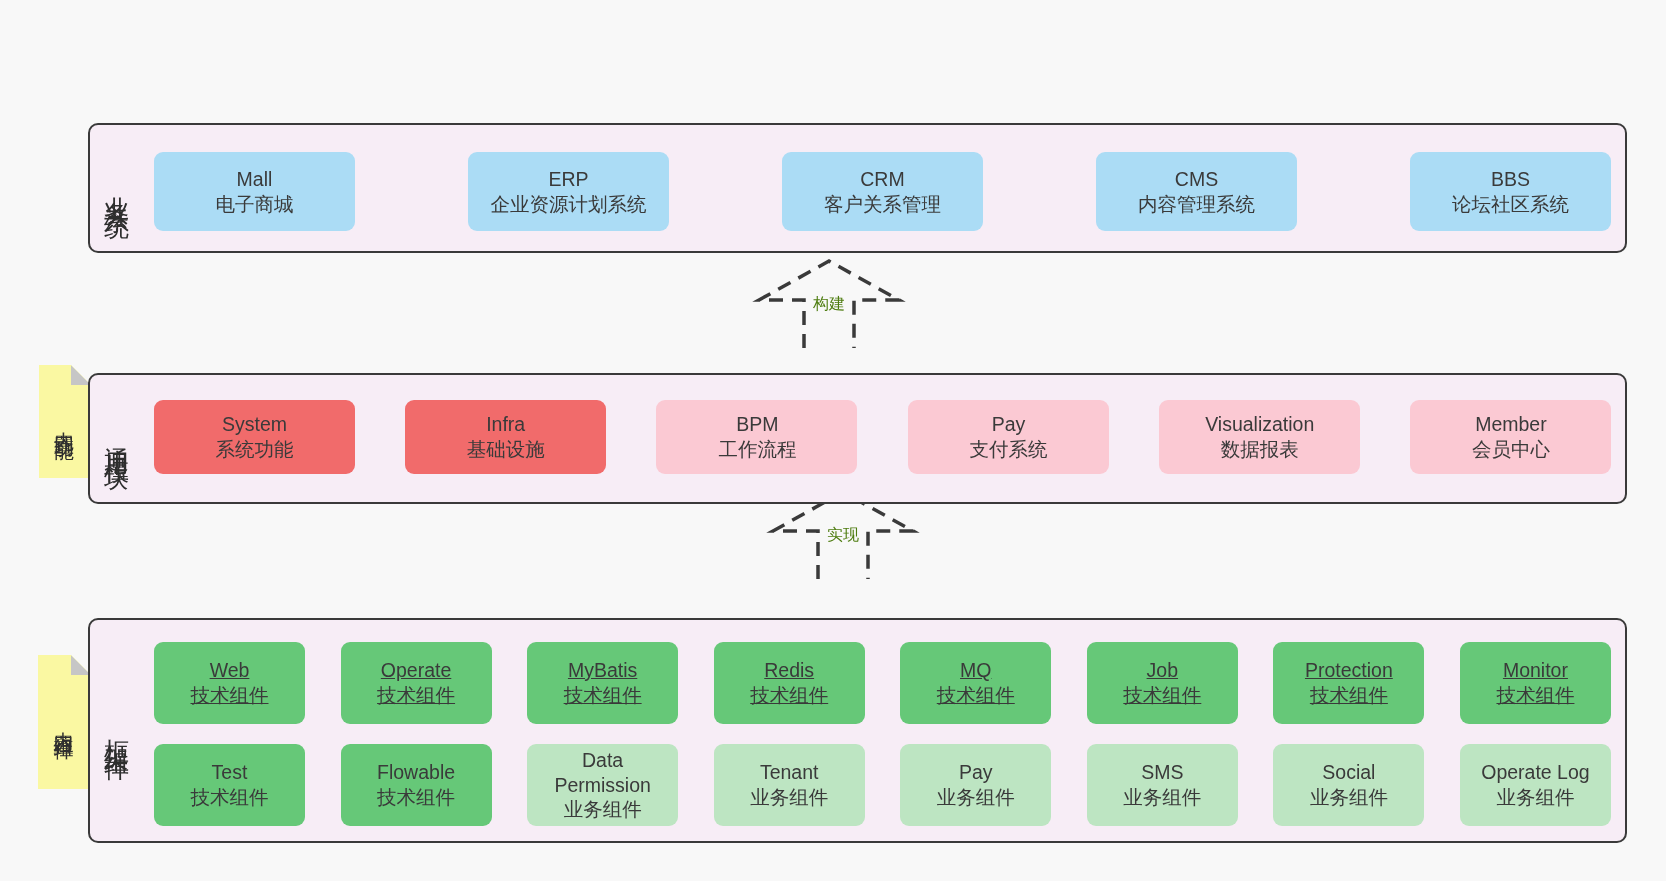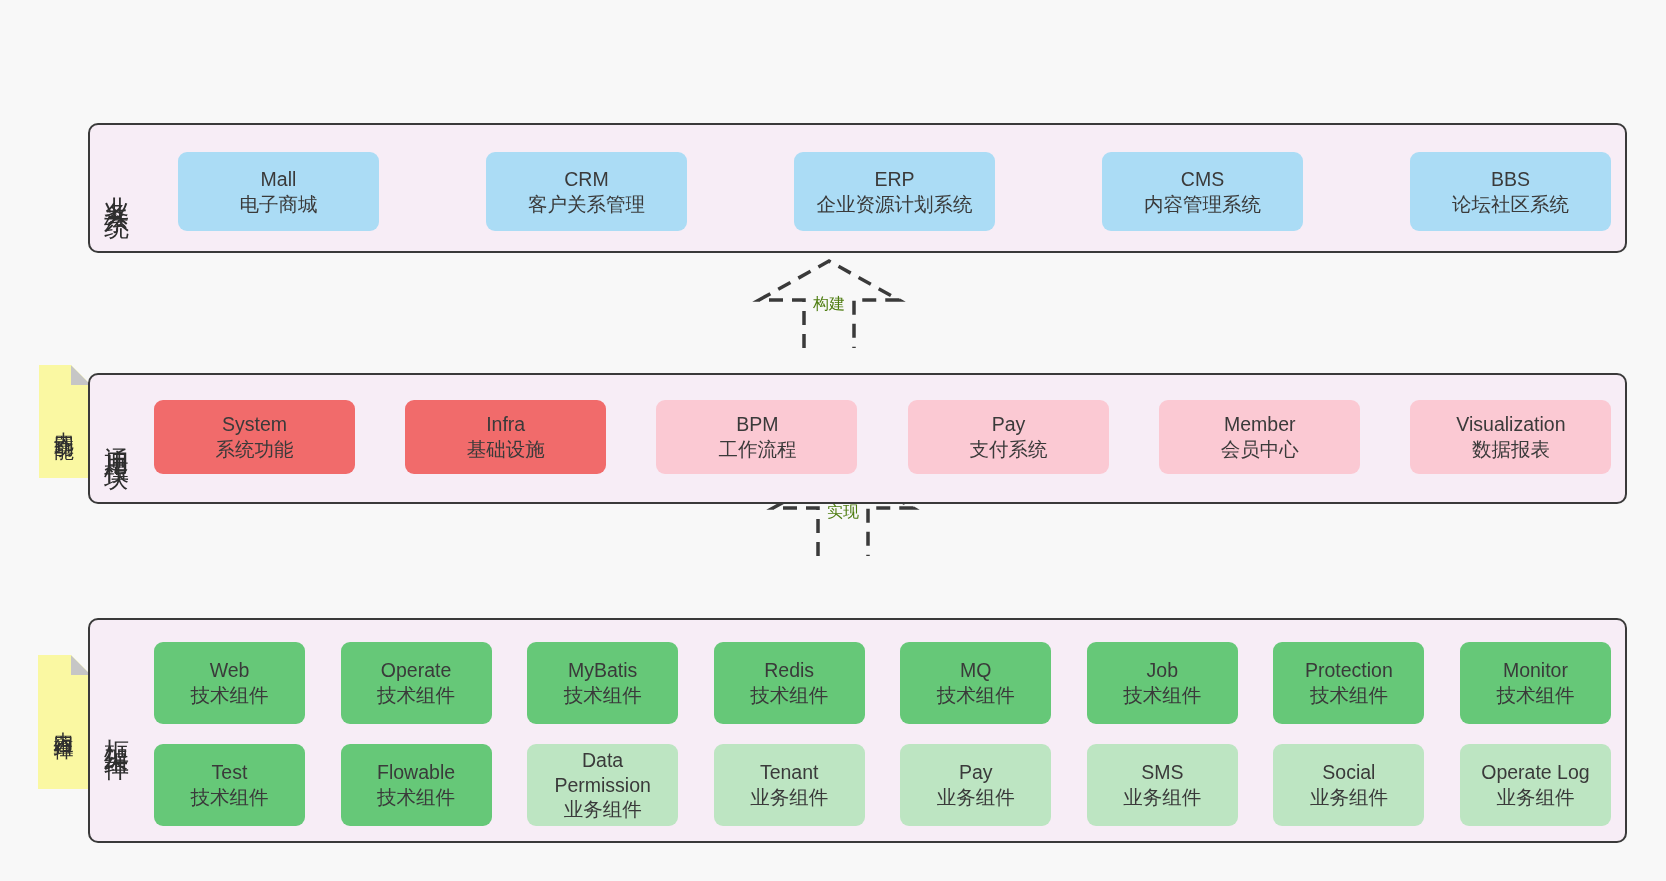--- a/index.html
+++ b/index.html
@@ -22,31 +22,31 @@
     position:absolute;left:11px;top:50%;transform:translateY(-50%);
     writing-mode:vertical-rl;text-orientation:upright;
     font-size:25px;letter-spacing:6px;color:#2e2e2e;white-space:nowrap;
   }
   .row{
     position:absolute;left:64px;right:14px;
     display:flex;justify-content:space-between;align-items:center;
   }
   #band-0 .row{top:27px;}
   #band-1 .row{top:25px;}
-  #band-2 .row-1{top:22px;}
+  #band-2 .row-1{top:22px;text-decoration:underline;}
   #band-2 .row-2{top:124px;}
   .box{
     box-sizing:border-box;border-radius:9px;
     display:flex;flex-direction:column;align-items:center;justify-content:center;
     text-align:center;font-size:19.5px;line-height:1.28;padding:2px 10px;
   }
   .wide{width:201px;height:79px;}
   #band-1 .wide{height:74px;}
   .narrow{width:151px;height:82px;}
-  .c-blue{background:var(--blue,#ABDCF5);margin-left:24px;}
+  .c-blue{background:var(--blue,#ABDCF5);}
   .c-red{background:var(--red,#F16B6B);}
   .c-pink{background:var(--pink,#FBC9D3);padding-left:11px;}
   .c-green{background:var(--green,#66C878);}
   .c-lightgreen{background:var(--lightgreen,#BDE5C2);}
   .tag{
     position:absolute;background:var(--yellow,#FAF8A2);z-index:1;
     display:flex;align-items:center;justify-content:center;
     clip-path:polygon(0 0,calc(100% - 20px) 0,100% 20px,100% 100%,0 100%);
   }
   #tag-0{left:39px;top:365px;width:52px;height:113px;}
@@ -55,21 +55,21 @@
     position:absolute;top:0;right:0;width:20px;height:20px;
     background:var(--fold,#C6C6C6);
     clip-path:polygon(0 0,100% 100%,0 100%);
   }
   .tag-text{
     writing-mode:vertical-rl;text-orientation:upright;
     font-size:20px;letter-spacing:3px;color:#2e2e2e;white-space:nowrap;
   }
   .arrow{position:absolute;width:160px;height:92px;z-index:1;}
   #arrow-0{left:749px;top:256px;}
-  #arrow-1{left:763px;top:464px;}
+  #arrow-1{left:763px;top:487px;}
   .arrow svg{display:block;width:100%;height:100%;}
   .arrow path{
     fill:none;stroke:var(--border,#3A3A3A);stroke-width:3.5;
     stroke-dasharray:14 9;
   }
   .arrow-label{
     position:absolute;left:50%;top:38px;transform:translateX(-50%);
     background:var(--pageBg,#F8F8F8);padding:0 4px;
     font-size:16px;color:#4d7c0f;white-space:nowrap;
   }
@@ -87,26 +87,26 @@
 </div>
 
 <section class="band" id="band-0">
   <div class="band-label">业务系统</div>
   <div class="row">
       <div class="box wide c-blue">
     <div class="box-title">Mall</div>
     <div class="box-subtitle">电子商城</div>
   </div>
       <div class="box wide c-blue">
+    <div class="box-title">ERP</div>
+    <div class="box-subtitle">企业资源计划系统</div>
+  </div>
+      <div class="box wide c-blue">
     <div class="box-title">CRM</div>
     <div class="box-subtitle">客户关系管理</div>
-  </div>
-      <div class="box wide c-blue">
-    <div class="box-title">ERP</div>
-    <div class="box-subtitle">企业资源计划系统</div>
   </div>
       <div class="box wide c-blue">
     <div class="box-title">CMS</div>
     <div class="box-subtitle">内容管理系统</div>
   </div>
       <div class="box wide c-blue">
     <div class="box-title">BBS</div>
     <div class="box-subtitle">论坛社区系统</div>
   </div>
     </div>
@@ -132,26 +132,26 @@
   </div>
       <div class="box wide c-pink">
     <div class="box-title">BPM</div>
     <div class="box-subtitle">工作流程</div>
   </div>
       <div class="box wide c-pink">
     <div class="box-title">Pay</div>
     <div class="box-subtitle">支付系统</div>
   </div>
       <div class="box wide c-pink">
+    <div class="box-title">Visualization</div>
+    <div class="box-subtitle">数据报表</div>
+  </div>
+      <div class="box wide c-pink">
     <div class="box-title">Member</div>
     <div class="box-subtitle">会员中心</div>
-  </div>
-      <div class="box wide c-pink">
-    <div class="box-title">Visualization</div>
-    <div class="box-subtitle">数据报表</div>
   </div>
     </div>
 </section>
 
 <div class="arrow" id="arrow-1">
   <svg viewBox="0 0 160 92">
     <path d="M55,92 L55,44 L10,44 L80,5 L150,44 L105,44 L105,92"></path>
   </svg>
   <div class="arrow-label">实现</div>
 </div>

